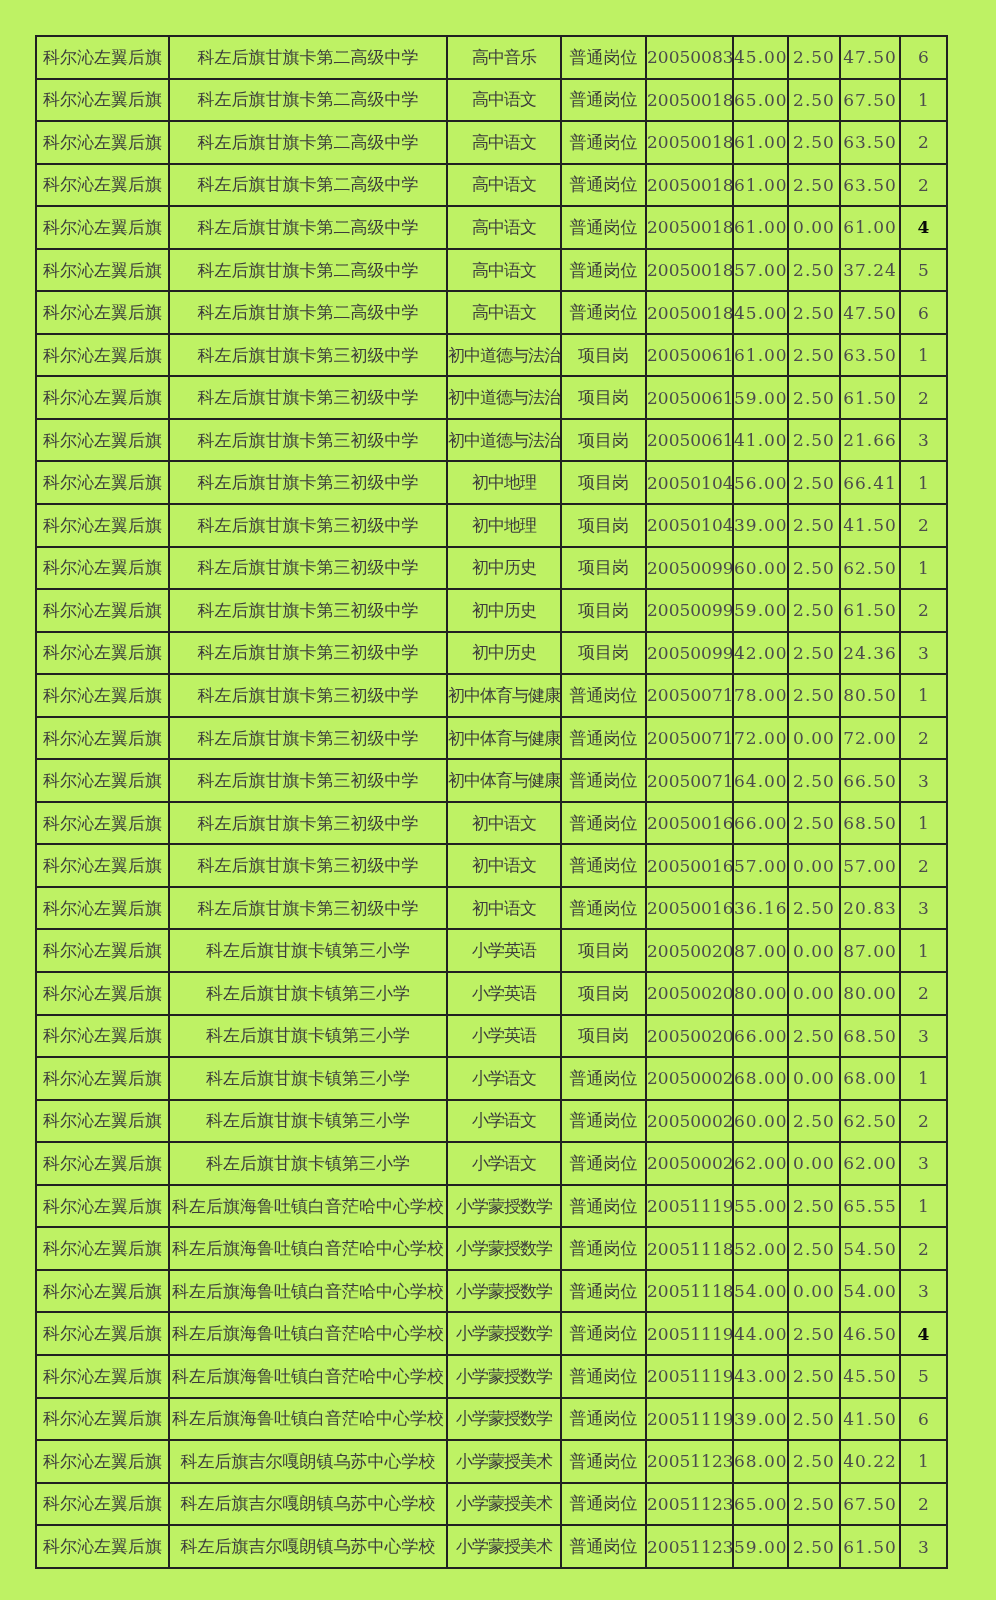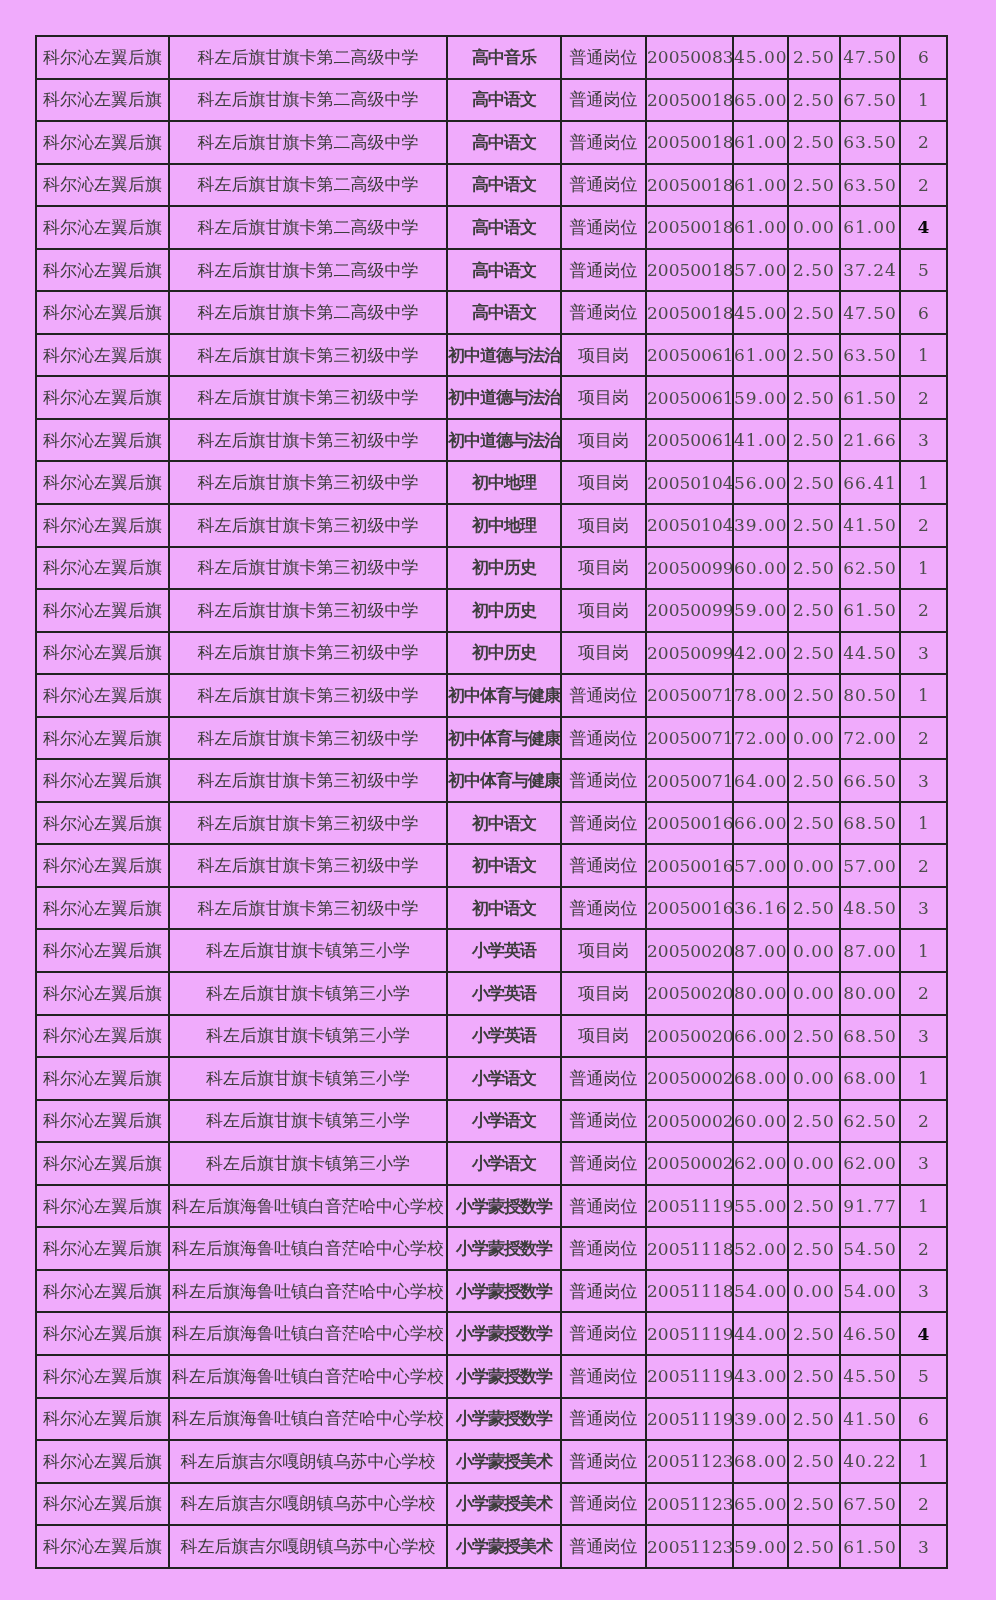--- a/index.html
+++ b/index.html
@@ -1,21 +1,21 @@
 <!DOCTYPE html>
 <html><head>
 <meta charset="utf-8">
 <style>
   html, body { margin: 0; padding: 0; }
   body { background: #ffffff; }
   .page {
     position: relative;
     width: 996px;
     height: 1600px;
-    background: #f0abfc;
+    background: #bef264;
     font-family: "DejaVu Serif", "Liberation Serif", serif;
     overflow: hidden;
   }
   table.results {
     position: absolute;
     left: 35px;
     top: 35px;
     width: 911px;
     height: 1534px;
     border-collapse: collapse;
@@ -23,21 +23,21 @@
   }
   table.results td {
     border: 2px solid #212121;
     text-align: center;
     vertical-align: middle;
     padding: 0;
     overflow: hidden;
     white-space: nowrap;
   }
   .t-cjk { font-size: 17px; color: #3c3c3c; }
-  .t-fit { letter-spacing: -1px; font-weight: bold; }
+  .t-fit { letter-spacing: -1px; }
   .t-num { font-size: 17px; color: #4c4c4c; }
   .t-id  { letter-spacing: 0; }
   .t-dec { letter-spacing: 1px; }
   .t-rank { letter-spacing: 0; }
   .rank-bold { color: #090909; font-weight: bold; }
 </style>
 </head>
 <body>
 
 <div class="page">
@@ -209,21 +209,21 @@
           <td class="t-num t-rank">2</td>
         </tr>
         <tr>
           <td class="t-cjk">科尔沁左翼后旗</td>
           <td class="t-cjk">科左后旗甘旗卡第三初级中学</td>
           <td class="t-cjk t-fit">初中历史</td>
           <td class="t-cjk">项目岗</td>
           <td class="t-num t-id">2005009980</td>
           <td class="t-num t-dec">42.00</td>
           <td class="t-num t-dec">2.50</td>
-          <td class="t-num t-dec">44.50</td>
+          <td class="t-num t-dec">24.36</td>
           <td class="t-num t-rank">3</td>
         </tr>
         <tr>
           <td class="t-cjk">科尔沁左翼后旗</td>
           <td class="t-cjk">科左后旗甘旗卡第三初级中学</td>
           <td class="t-cjk t-fit">初中体育与健康</td>
           <td class="t-cjk">普通岗位</td>
           <td class="t-num t-id">2005007169</td>
           <td class="t-num t-dec">78.00</td>
           <td class="t-num t-dec">2.50</td>
@@ -275,21 +275,21 @@
           <td class="t-num t-rank">2</td>
         </tr>
         <tr>
           <td class="t-cjk">科尔沁左翼后旗</td>
           <td class="t-cjk">科左后旗甘旗卡第三初级中学</td>
           <td class="t-cjk t-fit">初中语文</td>
           <td class="t-cjk">普通岗位</td>
           <td class="t-num t-id">2005001687</td>
           <td class="t-num t-dec">36.16</td>
           <td class="t-num t-dec">2.50</td>
-          <td class="t-num t-dec">48.50</td>
+          <td class="t-num t-dec">20.83</td>
           <td class="t-num t-rank">3</td>
         </tr>
         <tr>
           <td class="t-cjk">科尔沁左翼后旗</td>
           <td class="t-cjk">科左后旗甘旗卡镇第三小学</td>
           <td class="t-cjk t-fit">小学英语</td>
           <td class="t-cjk">项目岗</td>
           <td class="t-num t-id">2005002055</td>
           <td class="t-num t-dec">87.00</td>
           <td class="t-num t-dec">0.00</td>
@@ -352,21 +352,21 @@
           <td class="t-num t-rank">3</td>
         </tr>
         <tr>
           <td class="t-cjk">科尔沁左翼后旗</td>
           <td class="t-cjk">科左后旗海鲁吐镇白音茫哈中心学校</td>
           <td class="t-cjk t-fit">小学蒙授数学</td>
           <td class="t-cjk">普通岗位</td>
           <td class="t-num t-id">2005111921</td>
           <td class="t-num t-dec">55.00</td>
           <td class="t-num t-dec">2.50</td>
-          <td class="t-num t-dec">91.77</td>
+          <td class="t-num t-dec">65.55</td>
           <td class="t-num t-rank">1</td>
         </tr>
         <tr>
           <td class="t-cjk">科尔沁左翼后旗</td>
           <td class="t-cjk">科左后旗海鲁吐镇白音茫哈中心学校</td>
           <td class="t-cjk t-fit">小学蒙授数学</td>
           <td class="t-cjk">普通岗位</td>
           <td class="t-num t-id">2005111892</td>
           <td class="t-num t-dec">52.00</td>
           <td class="t-num t-dec">2.50</td>

